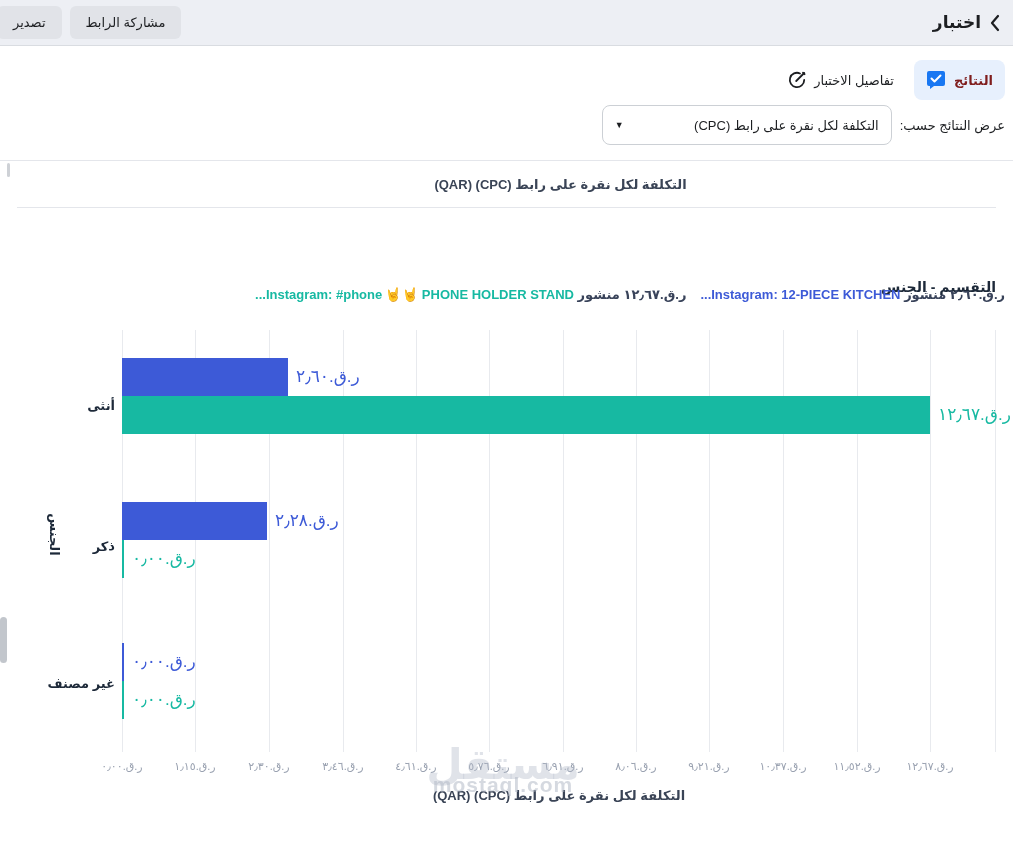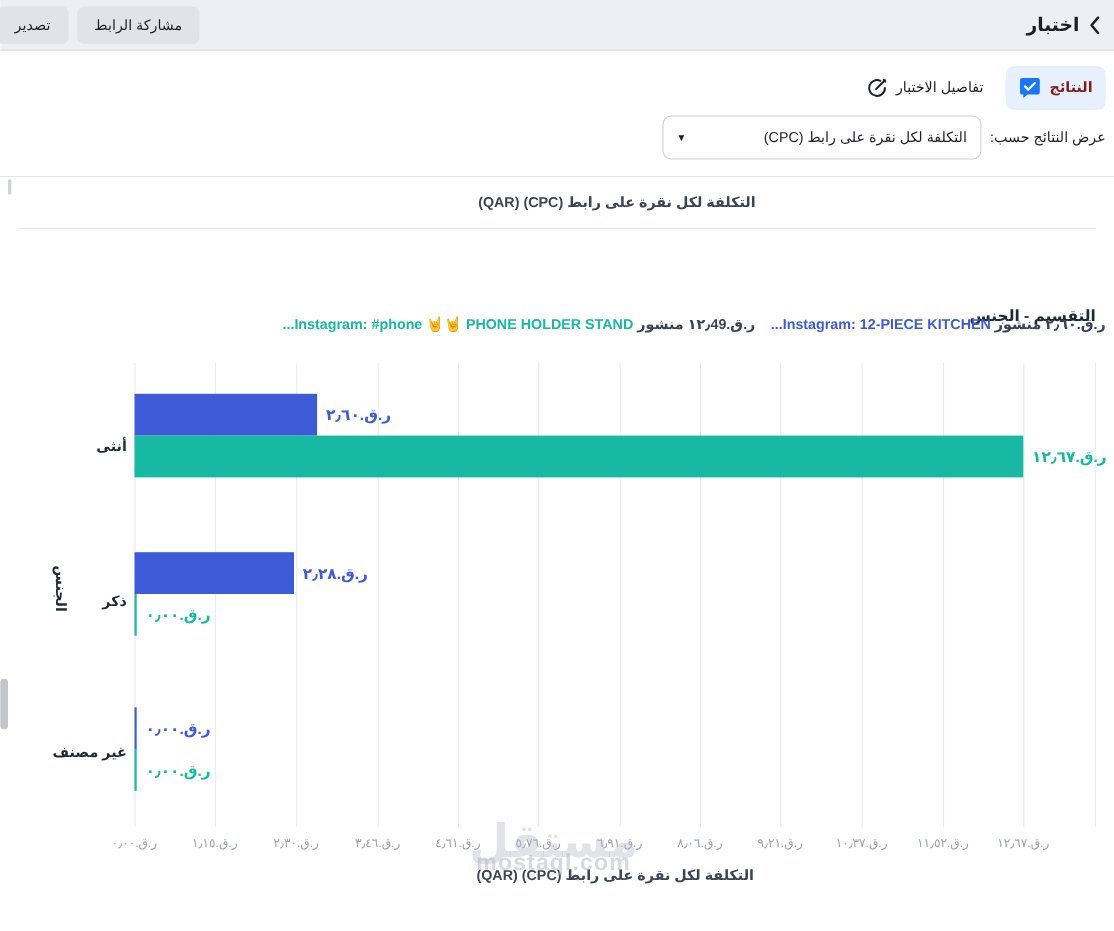--- a/index.html
+++ b/index.html
@@ -79,21 +79,21 @@
   
   .plot{
     position:absolute; top:330px; left:122px; width:874px; height:422px;
   }
   .gridline{
     position:absolute; top:0; bottom:0; width:1px; background:#e8eaee;
   }
   .bar{ position:absolute; left:0; height:38px; }
   .bar-label{
     position:absolute; height:38px; line-height:38px;
-    font-size:14px; font-weight:700; white-space:nowrap;
+    font-size:17px; font-weight:400; white-space:nowrap;
   }
   .cat-label{
     position:absolute; font-size:13px; font-weight:700; color:#1d2939; white-space:nowrap;
   }
   .ylabel{
     position:absolute; left:33px; top:527px;
     font-size:13px; font-weight:700; color:#1d2939;
     transform:rotate(90deg);
   }
   .tick{
@@ -177,21 +177,21 @@
 <div class="divider2"></div>
 
 <div class="section-title">التقسيم - الجنس</div>
 
 <div class="legend">
   <span class="legend-item">
     <span class="prefix">ر.ق.٢٫٦٠ منشور</span>
     <span style="color:#3d5ad7;">Instagram: 12-PIECE KITCHEN...</span>
   </span>
   <span class="legend-item">
-    <span class="prefix">ر.ق.١٢٫49 منشور</span>
+    <span class="prefix">ر.ق.١٢٫٦٧ منشور</span>
     <span style="color:#17b9a2;">Instagram: #phone 🤘🤘 PHONE HOLDER STAND...</span>
   </span>
 </div>
 
 <div class="plot" id="plot">
     <div class="gridline" style="left: 873px;"></div>
     <div class="gridline" style="left: 808px;"></div>
     <div class="gridline" style="left: 735px;"></div>
     <div class="gridline" style="left: 661px;"></div>
     <div class="gridline" style="left: 587px;"></div>

